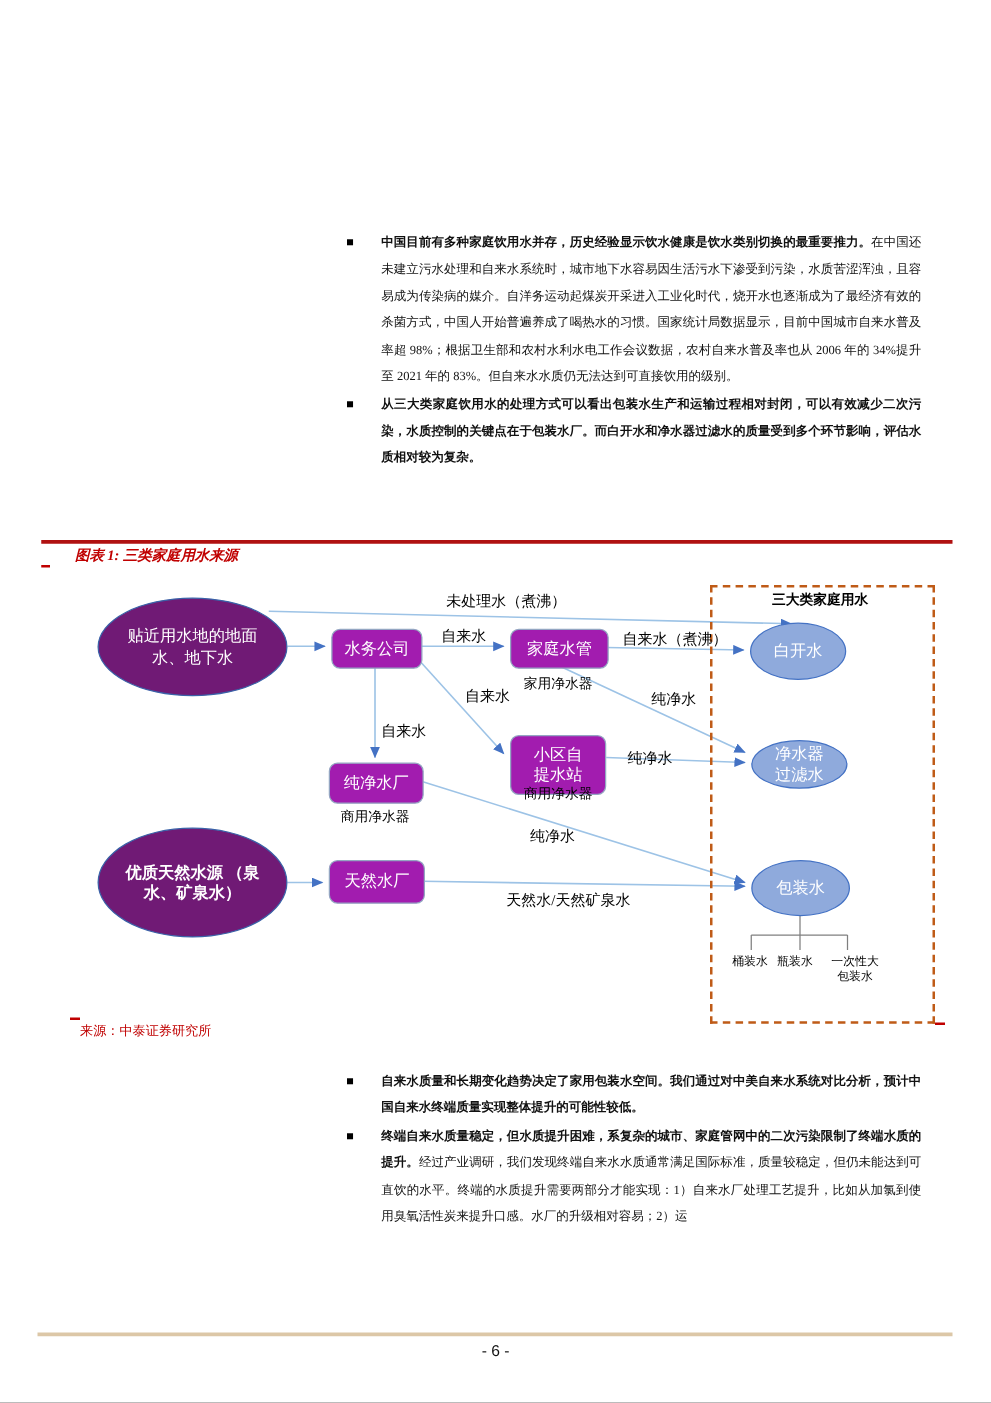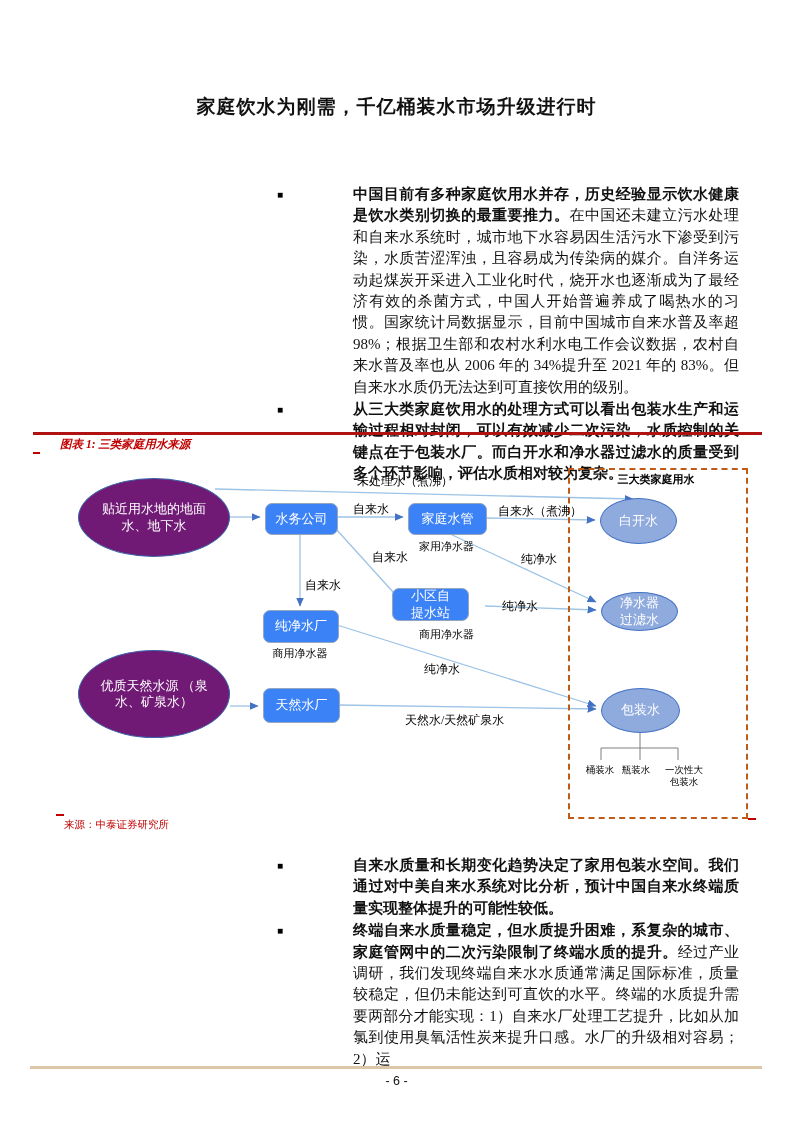--- a/index.html
+++ b/index.html
@@ -10,55 +10,54 @@
   }
   .title{position:absolute;top:94px;left:0;width:100%;text-align:center;
     font-size:19px;font-weight:700;letter-spacing:1px;}
   .subtitle{position:absolute;top:146px;left:0;width:100%;text-align:center;
     font-size:13.5px;font-weight:700;}
   .bullets{position:absolute;left:277px;width:462px;}
   .bullets.top{top:184px;}
   .bullets.bottom{top:855px;}
   .bullet{display:flex;align-items:flex-start;margin:0 0 1px 0;}
   .bullet .marker{width:28px;flex:0 0 28px;font-size:10px;line-height:21.4px;color:#000;}
-  .bullet .btxt{width:432px;font-size:15px;line-height:21.4px;text-align:justify;margin-left:48px;}
+  .bullet .btxt{width:432px;font-size:10px;line-height:21.4px;text-align:justify;}
   .bseg-bold{font-weight:700;}
   .bseg-reg{font-weight:400;}
   .fig-topline{position:absolute;left:33px;top:432px;width:729px;height:3px;background:#b01111;}
   .fig-caption{position:absolute;left:60px;top:437px;font-size:11.5px;font-weight:700;
     font-style:italic;color:#c00000;}
   .caption-dash{position:absolute;left:33px;top:452px;width:7px;height:2px;background:#c00000;}
   .fig-source{position:absolute;left:64px;top:818px;font-size:10.5px;color:#c00000;}
   .red-dash-l{position:absolute;left:56px;top:814px;width:8px;height:2px;background:#c00000;}
   .red-dash-r{position:absolute;left:748px;top:818px;width:8px;height:2px;background:#c00000;}
   .footer-line{position:absolute;left:30px;top:1066px;width:732px;height:3px;background:#dcc7a7;}
   .page-num{position:absolute;left:0;top:1074px;width:100%;text-align:center;font-size:12.5px;
     font-family:"Liberation Sans",sans-serif;}
   
   .diagram{position:absolute;left:55px;top:458px;width:700px;height:362px;}
   .diagram svg{position:absolute;left:0;top:0;}
   .dnode{position:absolute;display:flex;align-items:center;justify-content:center;
     text-align:center;color:#fff;font-size:13px;line-height:1.25;}
   .ellipse-dark{background:#701a75;border-radius:50%;border:1px solid #3a62a8;}
   .ellipse-light{background:#8faadc;border-radius:50%;border:1.5px solid #4472c4;}
-  .obox{background:#3b82f6;border-radius:7px;border:1.5px solid #94a6c2;}
+  .obox{background:#a21caf;border-radius:7px;border:1.5px solid #94a6c2;}
   .dashed-box{position:absolute;left:513px;top:10px;width:176px;height:347px;
     border:2.5px dashed #bf5b17;}
   .group-label{position:absolute;left:513px;top:14px;width:176px;text-align:center;
     color:#000;font-size:11px;font-weight:700;}
   .elabel{position:absolute;color:#000;font-size:12px;white-space:nowrap;}
   .sublabel{position:absolute;color:#000;font-size:11px;text-align:center;white-space:nowrap;}
   .leaf{position:absolute;color:#000;font-size:9.5px;text-align:center;line-height:1.3;}
 </style>
 </head>
 <body>
 
 <div class="page">
 
-  <div class="title">家庭饮水为刚需，千亿桶装水市场升级进行时</div>
 
   <div class="bullets top">
     <div class="bullet">
       <span class="marker">■</span>
       <div class="btxt"><span class="bseg-bold">中国目前有多种家庭饮用水并存，历史经验显示饮水健康是饮水类别切换的最重要推力。</span><span class="bseg-reg">在中国还未建立污水处理和自来水系统时，城市地下水容易因生活污水下渗受到污染，水质苦涩浑浊，且容易成为传染病的媒介。自洋务运动起煤炭开采进入工业化时代，烧开水也逐渐成为了最经济有效的杀菌方式，中国人开始普遍养成了喝热水的习惯。国家统计局数据显示，目前中国城市自来水普及率超 98%；根据卫生部和农村水利水电工作会议数据，农村自来水普及率也从 2006 年的 34%提升至 2021 年的 83%。但自来水水质仍无法达到可直接饮用的级别。</span></div>
     </div>
     <div class="bullet">
       <span class="marker">■</span>
       <div class="btxt"><span class="bseg-bold">从三大类家庭饮用水的处理方式可以看出包装水生产和运输过程相对封闭，可以有效减少二次污染，水质控制的关键点在于包装水厂。而白开水和净水器过滤水的质量受到多个环节影响，评估水质相对较为复杂。</span><span class="bseg-reg"></span></div>
     </div>
@@ -94,30 +93,30 @@
         <line x1="546" y1="290" x2="546" y2="302"></line>
         <line x1="585" y1="290" x2="585" y2="302"></line>
         <line x1="623" y1="290" x2="623" y2="302"></line>
       </g>
     </svg>
 
     <div class="dashed-box"></div>
     <div class="group-label">三大类家庭用水</div>
 
     <div class="dnode ellipse-dark" style="left:23px;top:20px;width:152px;height:79px;padding:0 16px;box-sizing:border-box;">贴近用水地的地面水、地下水</div>
-    <div class="dnode ellipse-dark" style="left:23px;top:192px;width:152px;height:88px;padding:0 14px;box-sizing:border-box;">优质天然水源 （泉水、矿泉水）</div>
+    <div class="dnode ellipse-dark" style="left:23px;top:204px;width:152px;height:88px;padding:0 14px;box-sizing:border-box;font-weight:bold;">优质天然水源 （泉水、矿泉水）</div>
 
     <div class="dnode obox" style="left:210px;top:45px;width:71px;height:30px;">水务公司</div>
     <div class="dnode obox" style="left:353px;top:45px;width:77px;height:30px;">家庭水管</div>
     <div class="sublabel" style="left:353px;top:81px;width:77px;">家用净水器</div>
 
     <div class="dnode obox" style="left:208px;top:152px;width:74px;height:31px;">纯净水厂</div>
     <div class="sublabel" style="left:208px;top:188px;width:74px;">商用净水器</div>
 
-    <div class="dnode obox" style="left:337px;top:130px;width:77px;height:33px;padding:0 14px;box-sizing:border-box;">小区自提水站</div>
+    <div class="dnode obox" style="left:353px;top:130px;width:77px;height:48px;padding:0 14px;box-sizing:border-box;">小区自提水站</div>
     <div class="sublabel" style="left:353px;top:169px;width:77px;">商用净水器</div>
 
     <div class="dnode obox" style="left:208px;top:230px;width:75px;height:33px;">天然水厂</div>
 
     <div class="dnode ellipse-light" style="left:545px;top:40px;width:75px;height:44px;">白开水</div>
     <div class="dnode ellipse-light" style="left:546px;top:134px;width:77px;height:39px;padding:0 16px;box-sizing:border-box;">净水器过滤水</div>
     <div class="dnode ellipse-light" style="left:546px;top:230px;width:77px;height:43px;">包装水</div>
 
     <div class="elabel" style="left:302px;top:15px;">未处理水（煮沸）</div>
     <div class="elabel" style="left:298px;top:43px;">自来水</div>

